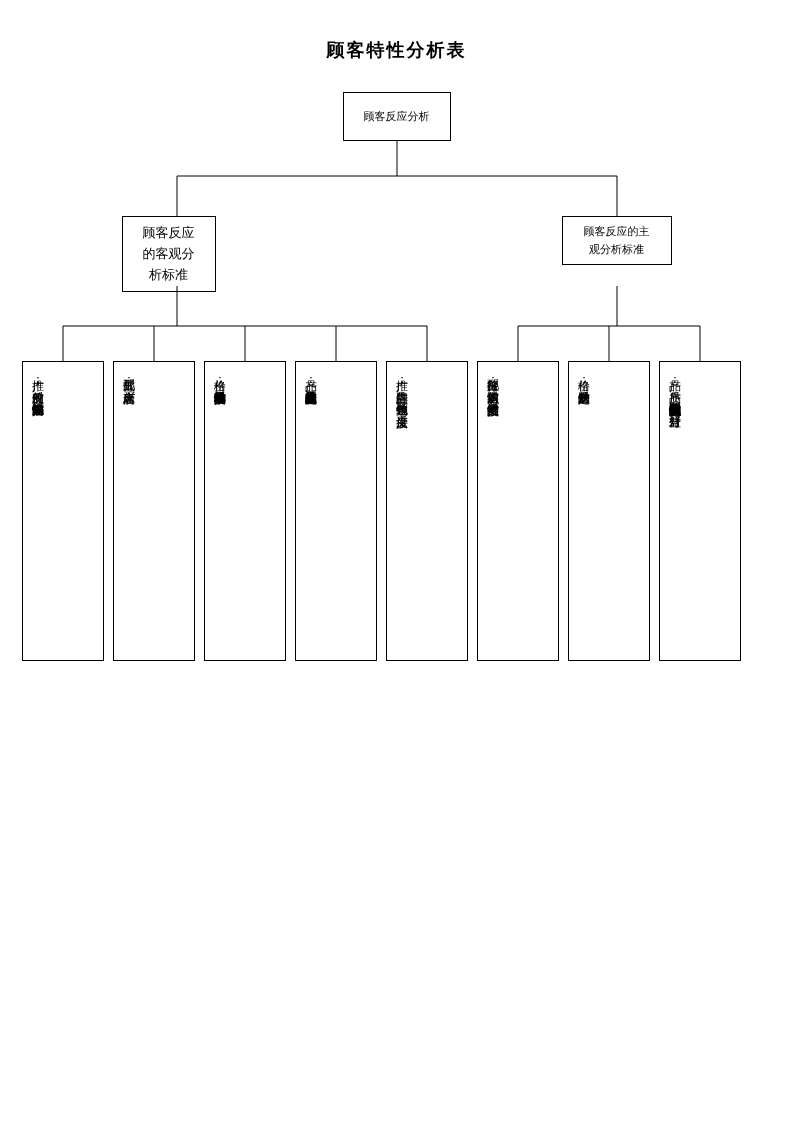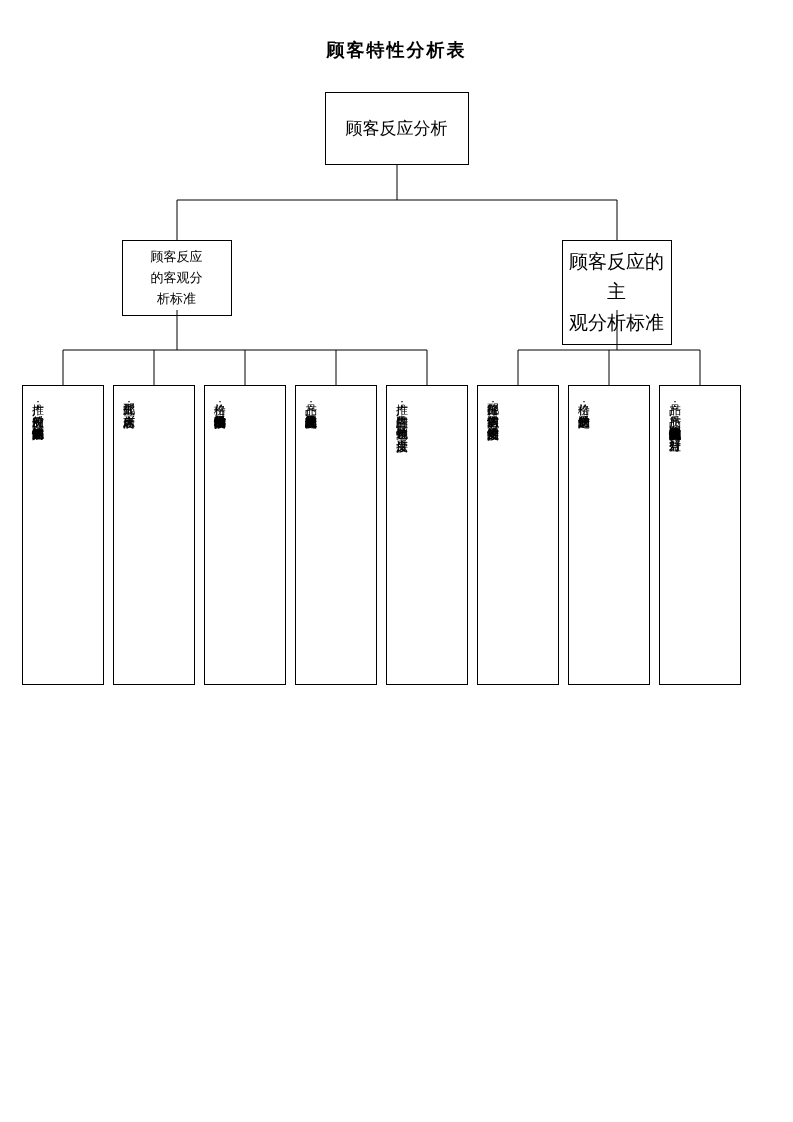--- a/index.html
+++ b/index.html
@@ -16,23 +16,23 @@
       text-align: center;
       font-size: 18px;
       font-weight: bold;
       margin-bottom: 30px;
       letter-spacing: 2px;
     }
 
     
     .root-node {
       border: 1px solid #000;
-      padding: 24px 20px;
+      padding: 16px 20px;
       white-space: nowrap;
-      font-size: 17px;
+      font-size: 11px;
     }
 
     
     .full-tree {
       display: flex;
       flex-direction: column;
       align-items: center;
       width: 750px;
       margin: 8px auto;
     }
@@ -76,25 +76,25 @@
     <line x1="496" y1="185" x2="678" y2="185" stroke="#000" stroke-width="1"></line>
 
     <line x1="496" y1="185" x2="496" y2="220" stroke="#000" stroke-width="1"></line>
     <line x1="587" y1="185" x2="587" y2="220" stroke="#000" stroke-width="1"></line>
     <line x1="678" y1="185" x2="678" y2="220" stroke="#000" stroke-width="1"></line>
 
   </svg>
 
   <div style="position: relative; width: 750px; margin-top: -520px; height: 520px;">
 
-    <div style="position:absolute; left: 100px; top: 75px; width: 110px; border:1px solid #000; padding:6px 8px; text-align:center; line-height:1.6; font-size:13px;">
+    <div style="position:absolute; left: 100px; top: 75px; width: 94px; border:1px solid #000; padding:6px 8px; text-align:center; line-height:1.6; font-size:13px;">
       顾客反应<br>的客观分<br>析标准
     </div>
 
-    <div style="position:absolute; left: 540px; top: 75px; width: 110px; border:1px solid #000; padding:6px 0; text-align:center; line-height:1.6; font-size:19px;">
+    <div style="position:absolute; left: 540px; top: 75px; width: 110px; border:1px solid #000; padding:6px 0; text-align:center; line-height:1.6; font-size:11px;">
       顾客反应的主<br>观分析标准
     </div>
 
     <div style="position:absolute; left: 0px; top: 220px; width: 82px; min-height: 300px; border:1px solid #000; padding:8px 5px; font-size:12px; line-height:1.7; writing-mode:vertical-lr; text-orientation:mixed; overflow:hidden;">
       推广：对价的反应，广告的敏感性媒体的区别
     </div>
 
     <div style="position:absolute; left: 91px; top: 220px; width: 82px; min-height: 300px; border:1px solid #000; padding:8px 5px; font-size:12px; line-height:1.7; writing-mode:vertical-lr; text-orientation:mixed; overflow:hidden;">
       分配形式：店买商忠度
     </div>

